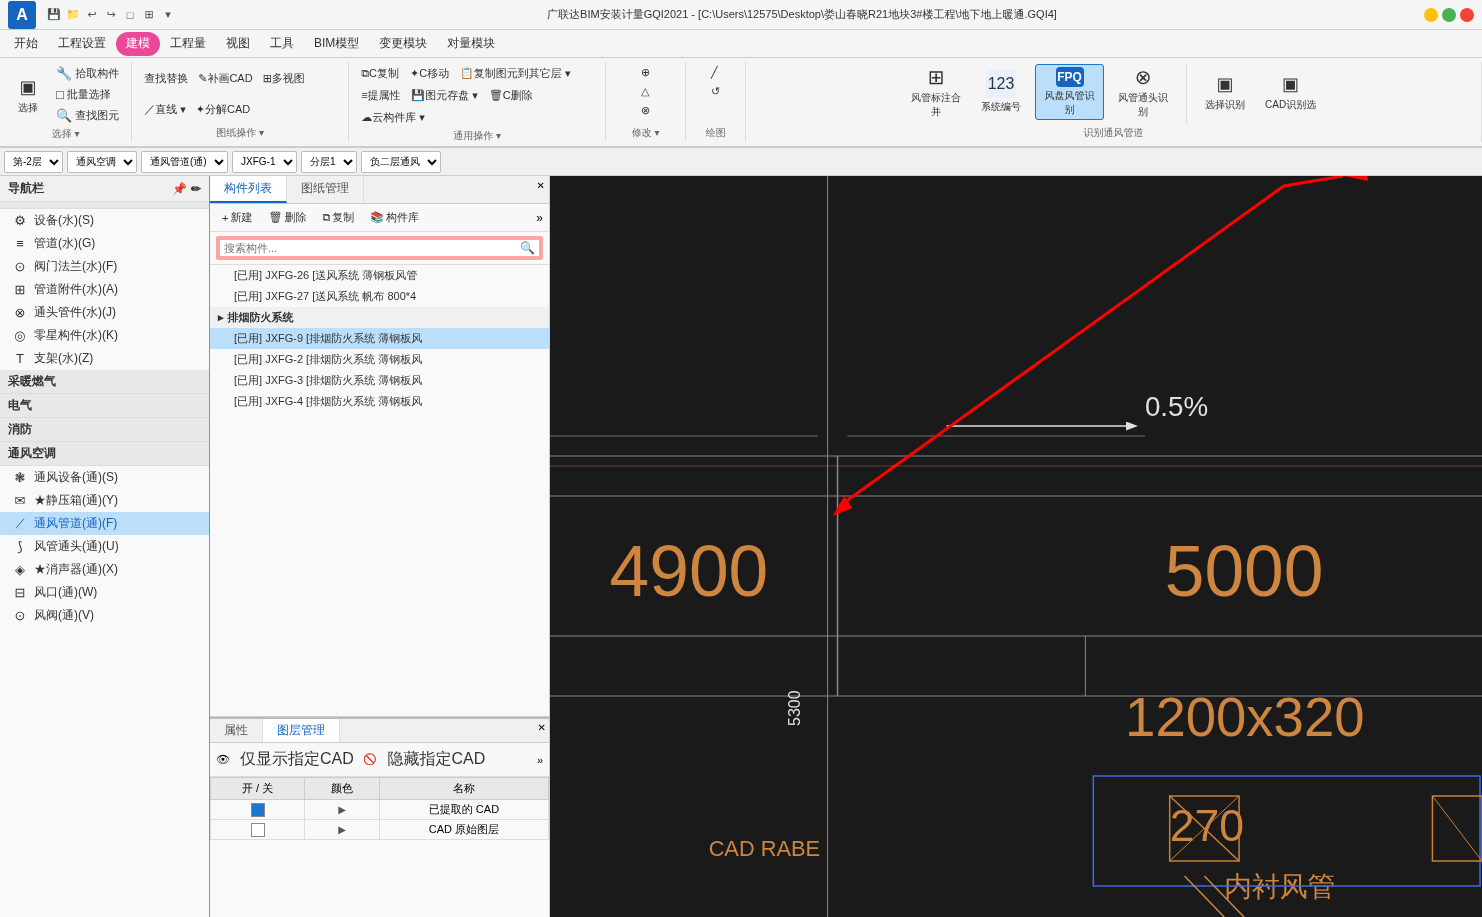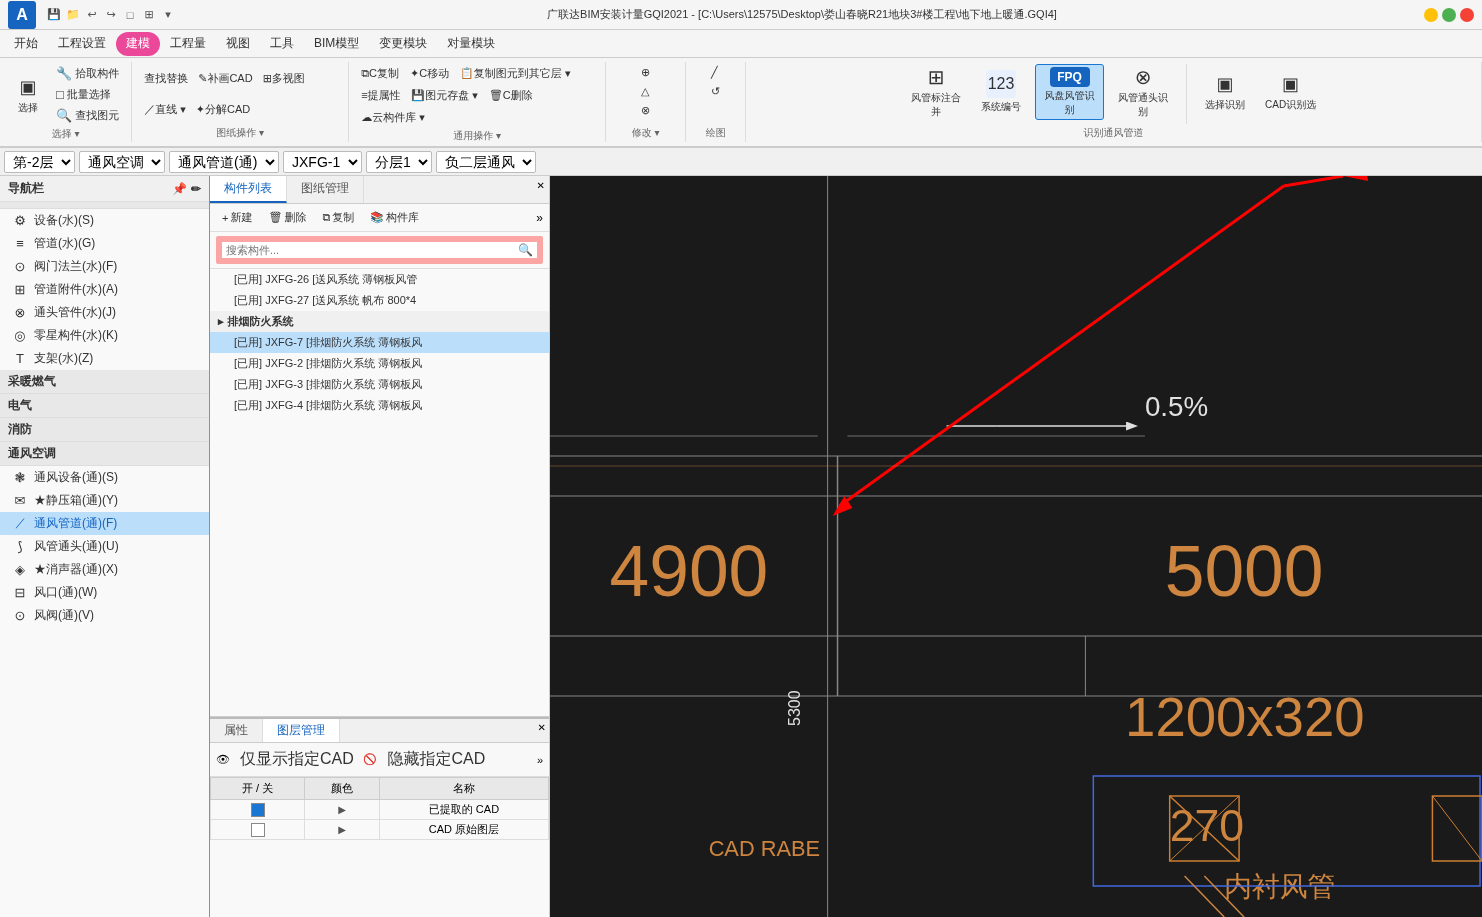--- a/index.html
+++ b/index.html
@@ -101,21 +101,21 @@
       background: #f0f0f0;
       border-bottom: 1px solid #ccc;
       height: 28px;
       display: flex;
       align-items: center;
       padding: 0 4px;
       gap: 4px;
     }
     .toolbar-select {
       height: 22px; border: 1px solid #bbb; background: white;
-      padding: 0 4px; font-size: 14px; border-radius: 2px; cursor: pointer;
+      padding: 0 4px; font-size: 10px; border-radius: 2px; cursor: pointer;
     }
 
     
     #main {
       display: flex;
       height: calc(917px - 30px - 28px - 90px - 28px);
     }
 
     
     #sidebar {
@@ -160,21 +160,21 @@
       display: flex; align-items: center; gap: 4px;
       padding: 4px 6px; border-bottom: 1px solid #ddd; background: #f8f8f8;
     }
     .panel-toolbar-btn {
       display: flex; align-items: center; gap: 2px;
       padding: 2px 6px; font-size: 11px; cursor: pointer; color: #333;
       border-radius: 2px;
     }
     .search-box {
       display: flex; align-items: center;
-      border: 6px solid #fca5a5; border-radius: 2px; background: white;
+      border: 4px solid #fca5a5; border-radius: 2px; background: white;
       padding: 1px 4px; flex: 1;
     }
     .search-box input {
       border: none; outline: none; font-size: 11px; width: 100%;
       background: transparent;
     }
     .tree-list { overflow-y: auto; flex: 1; }
     .tree-item {
       padding: 3px 8px; font-size: 11px; color: #333; cursor: pointer;
       display: flex; align-items: center; gap: 4px;
@@ -374,21 +374,21 @@
     <div class="ribbon-row" style="gap:8px;align-items:stretch;">
       <div class="ribbon-btn">
         <div class="ribbon-btn-icon" style="font-size:20px;">⊞</div>
         <span style="font-size:10px;text-align:center;white-space:normal;max-width:50px;">风管标注合并</span>
       </div>
       <div class="ribbon-btn">
         <div class="ribbon-btn-icon" style="font-size:16px;background:#e8f0fe;border-radius:3px;width:30px;height:28px;line-height:28px;text-align:center;">123</div>
         <span style="font-size:10px;text-align:center;white-space:normal;max-width:50px;">系统编号</span>
       </div>
       <div class="ribbon-btn active">
-        <div style="width:40px;height:32px;background:#1565c0;border-radius:4px;display:flex;align-items:center;justify-content:center;">
+        <div style="width:28px;height:32px;background:#1565c0;border-radius:4px;display:flex;align-items:center;justify-content:center;">
           <span style="color:white;font-size:12px;font-weight:bold;">FPQ</span>
         </div>
         <span style="font-size:10px;text-align:center;white-space:normal;max-width:55px;">风盘风管识别</span>
       </div>
       <div class="ribbon-btn">
         <div class="ribbon-btn-icon" style="font-size:20px;">⊗</div>
         <span style="font-size:10px;text-align:center;white-space:normal;max-width:50px;">风管通头识别</span>
       </div>
       <div style="width:1px;background:#ddd;margin:0 4px;"></div>
       <div class="ribbon-btn">
@@ -545,21 +545,21 @@
         <div class="tree-item">
           <span class="tree-indent"></span>
           <span>[已用] JXFG-27 [送风系统 帆布 800*4</span>
         </div>
         <div class="tree-item category">
           <span>▸</span>
           <span>排烟防火系统</span>
         </div>
         <div class="tree-item selected">
           <span class="tree-indent"></span>
-          <span>[已用] JXFG-7 [排烟防火系统 薄钢板风</span>
+          <span>[已用] JXFG-9 [排烟防火系统 薄钢板风</span>
         </div>
         <div class="tree-item">
           <span class="tree-indent"></span>
           <span>[已用] JXFG-2 [排烟防火系统 薄钢板风</span>
         </div>
         <div class="tree-item">
           <span class="tree-indent"></span>
           <span>[已用] JXFG-3 [排烟防火系统 薄钢板风</span>
         </div>
         <div class="tree-item">

